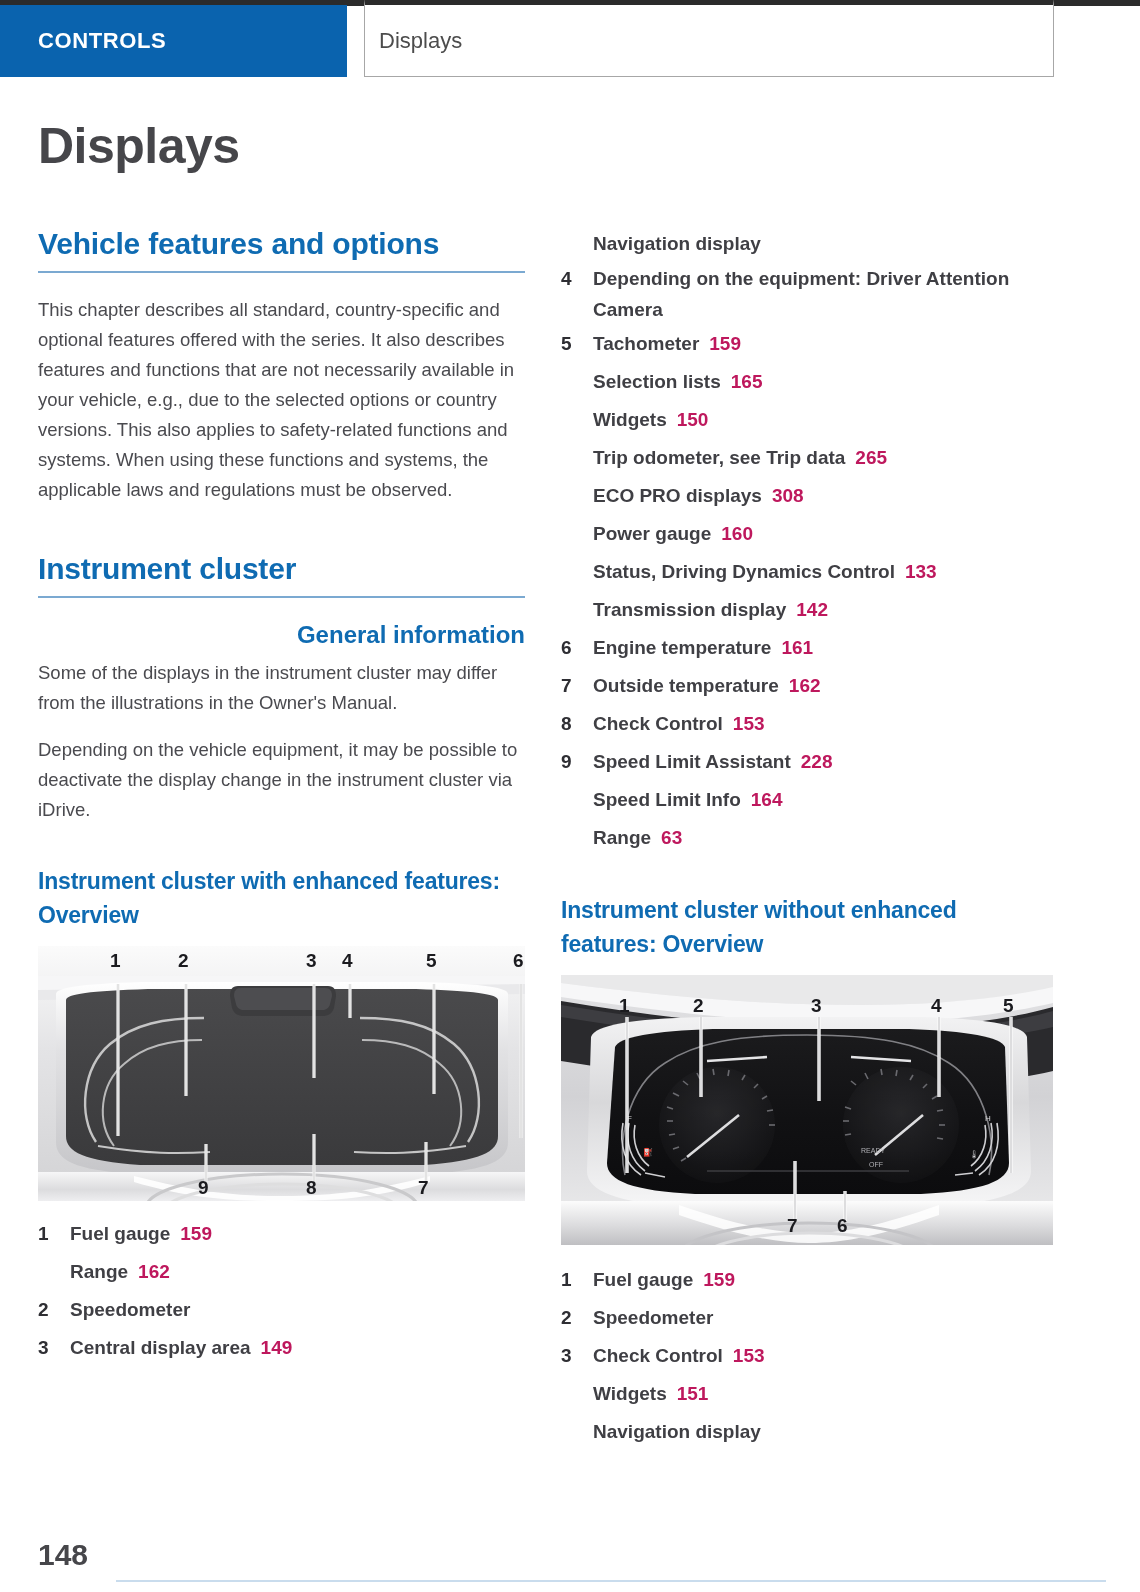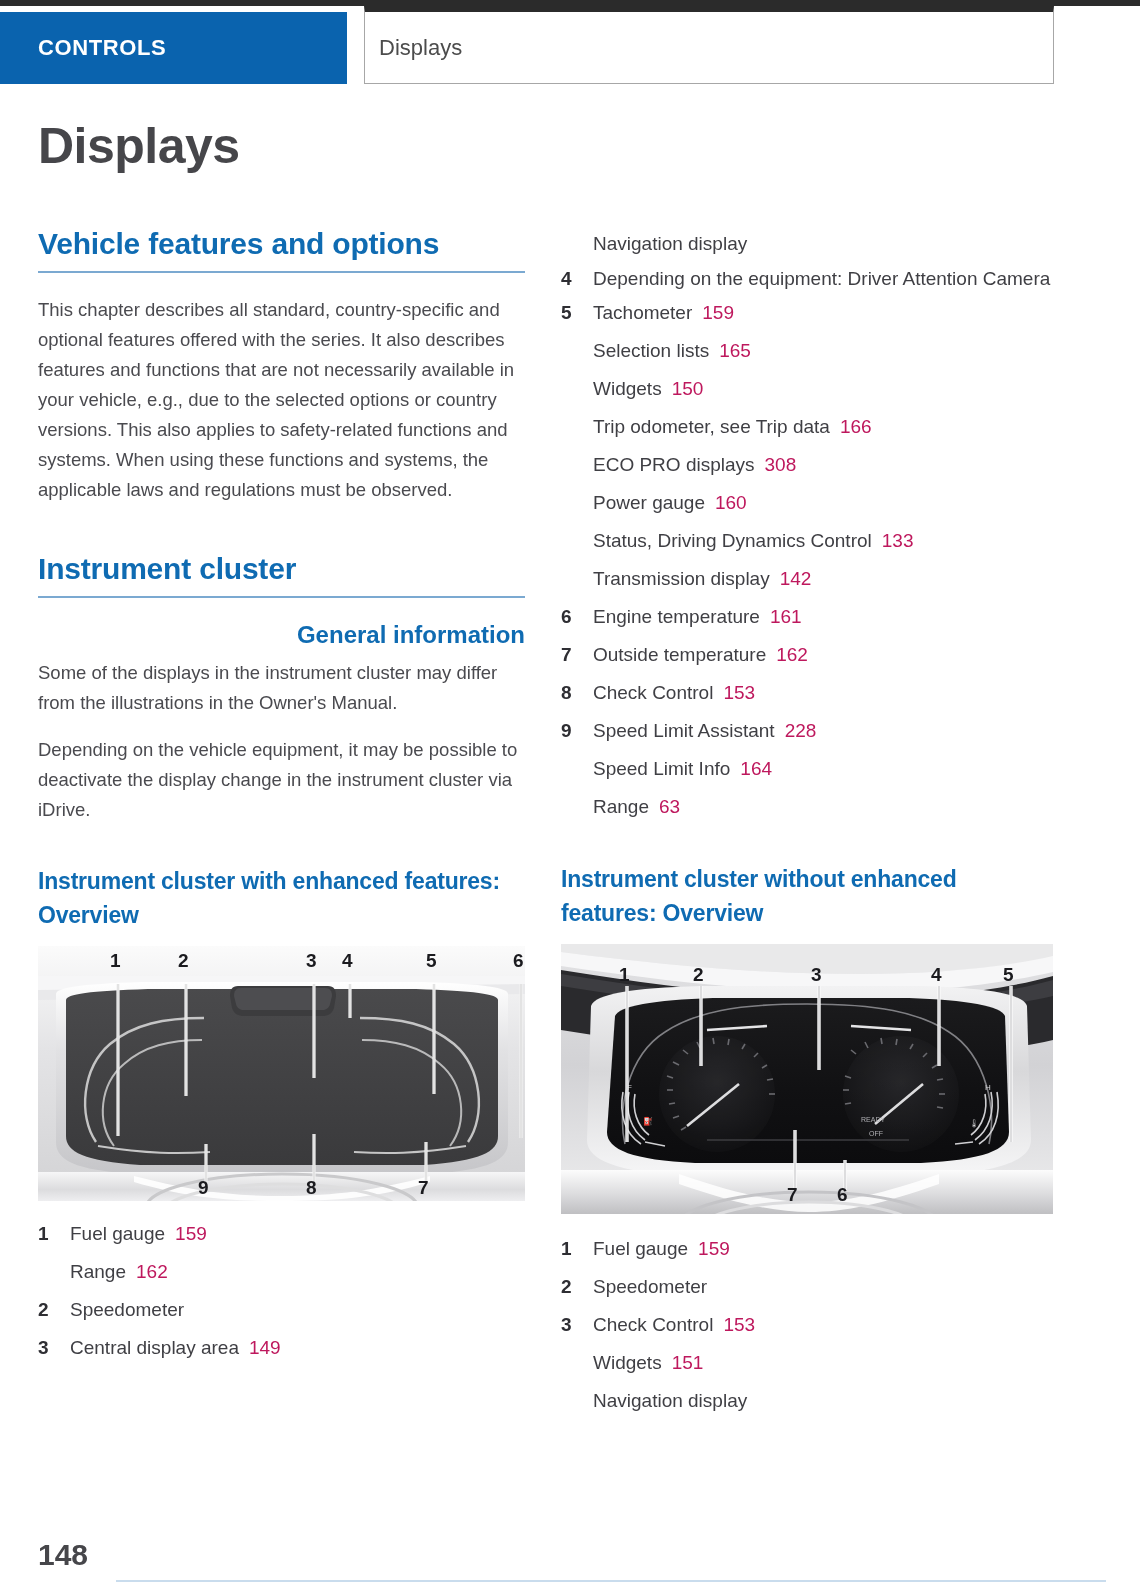--- a/index.html
+++ b/index.html
@@ -19,21 +19,21 @@
   .top-rule {
     position: absolute;
     top: 0; left: 0;
     width: 1140px; height: 6px;
     background: #2b2b2b;
   }
 
   
   .header {
     position: absolute;
-    top: 12px; left: 0;
+    top: 5px; left: 0;
     width: 1140px; height: 72px;
   }
   .chapter-tab {
     position: absolute;
     left: 0; top: 0;
     width: 347px; height: 72px;
     background: #0a63ae;
     color: #ffffff;
     font-weight: bold;
     font-size: 22px;
@@ -133,20 +133,21 @@
     color: #3f3f44;
   }
   .legend li .num {
     width: 32px;
     flex: 0 0 32px;
     font-weight: bold;
     color: #2e2e33;
   }
   .legend li .txt {
     flex: 1 1 auto;
+    font-weight: bold;
   }
   .legend li .ref {
     color: #be185d;
     margin-left: 10px;
     white-space: nowrap;
   }
 
   
   .illus {
     position: relative;
@@ -384,21 +385,21 @@
     </li>
     <li>
       <span class="num"></span>
       <span class="txt">
         <span>Widgets</span><span class="ref">150</span>
       </span>
     </li>
     <li>
       <span class="num"></span>
       <span class="txt">
-        <span>Trip odometer, see Trip data</span><span class="ref">166</span>
+        <span>Trip odometer, see Trip data</span><span class="ref">265</span>
       </span>
     </li>
     <li>
       <span class="num"></span>
       <span class="txt">
         <span>ECO PRO displays</span><span class="ref">308</span>
       </span>
     </li>
     <li>
       <span class="num"></span>

